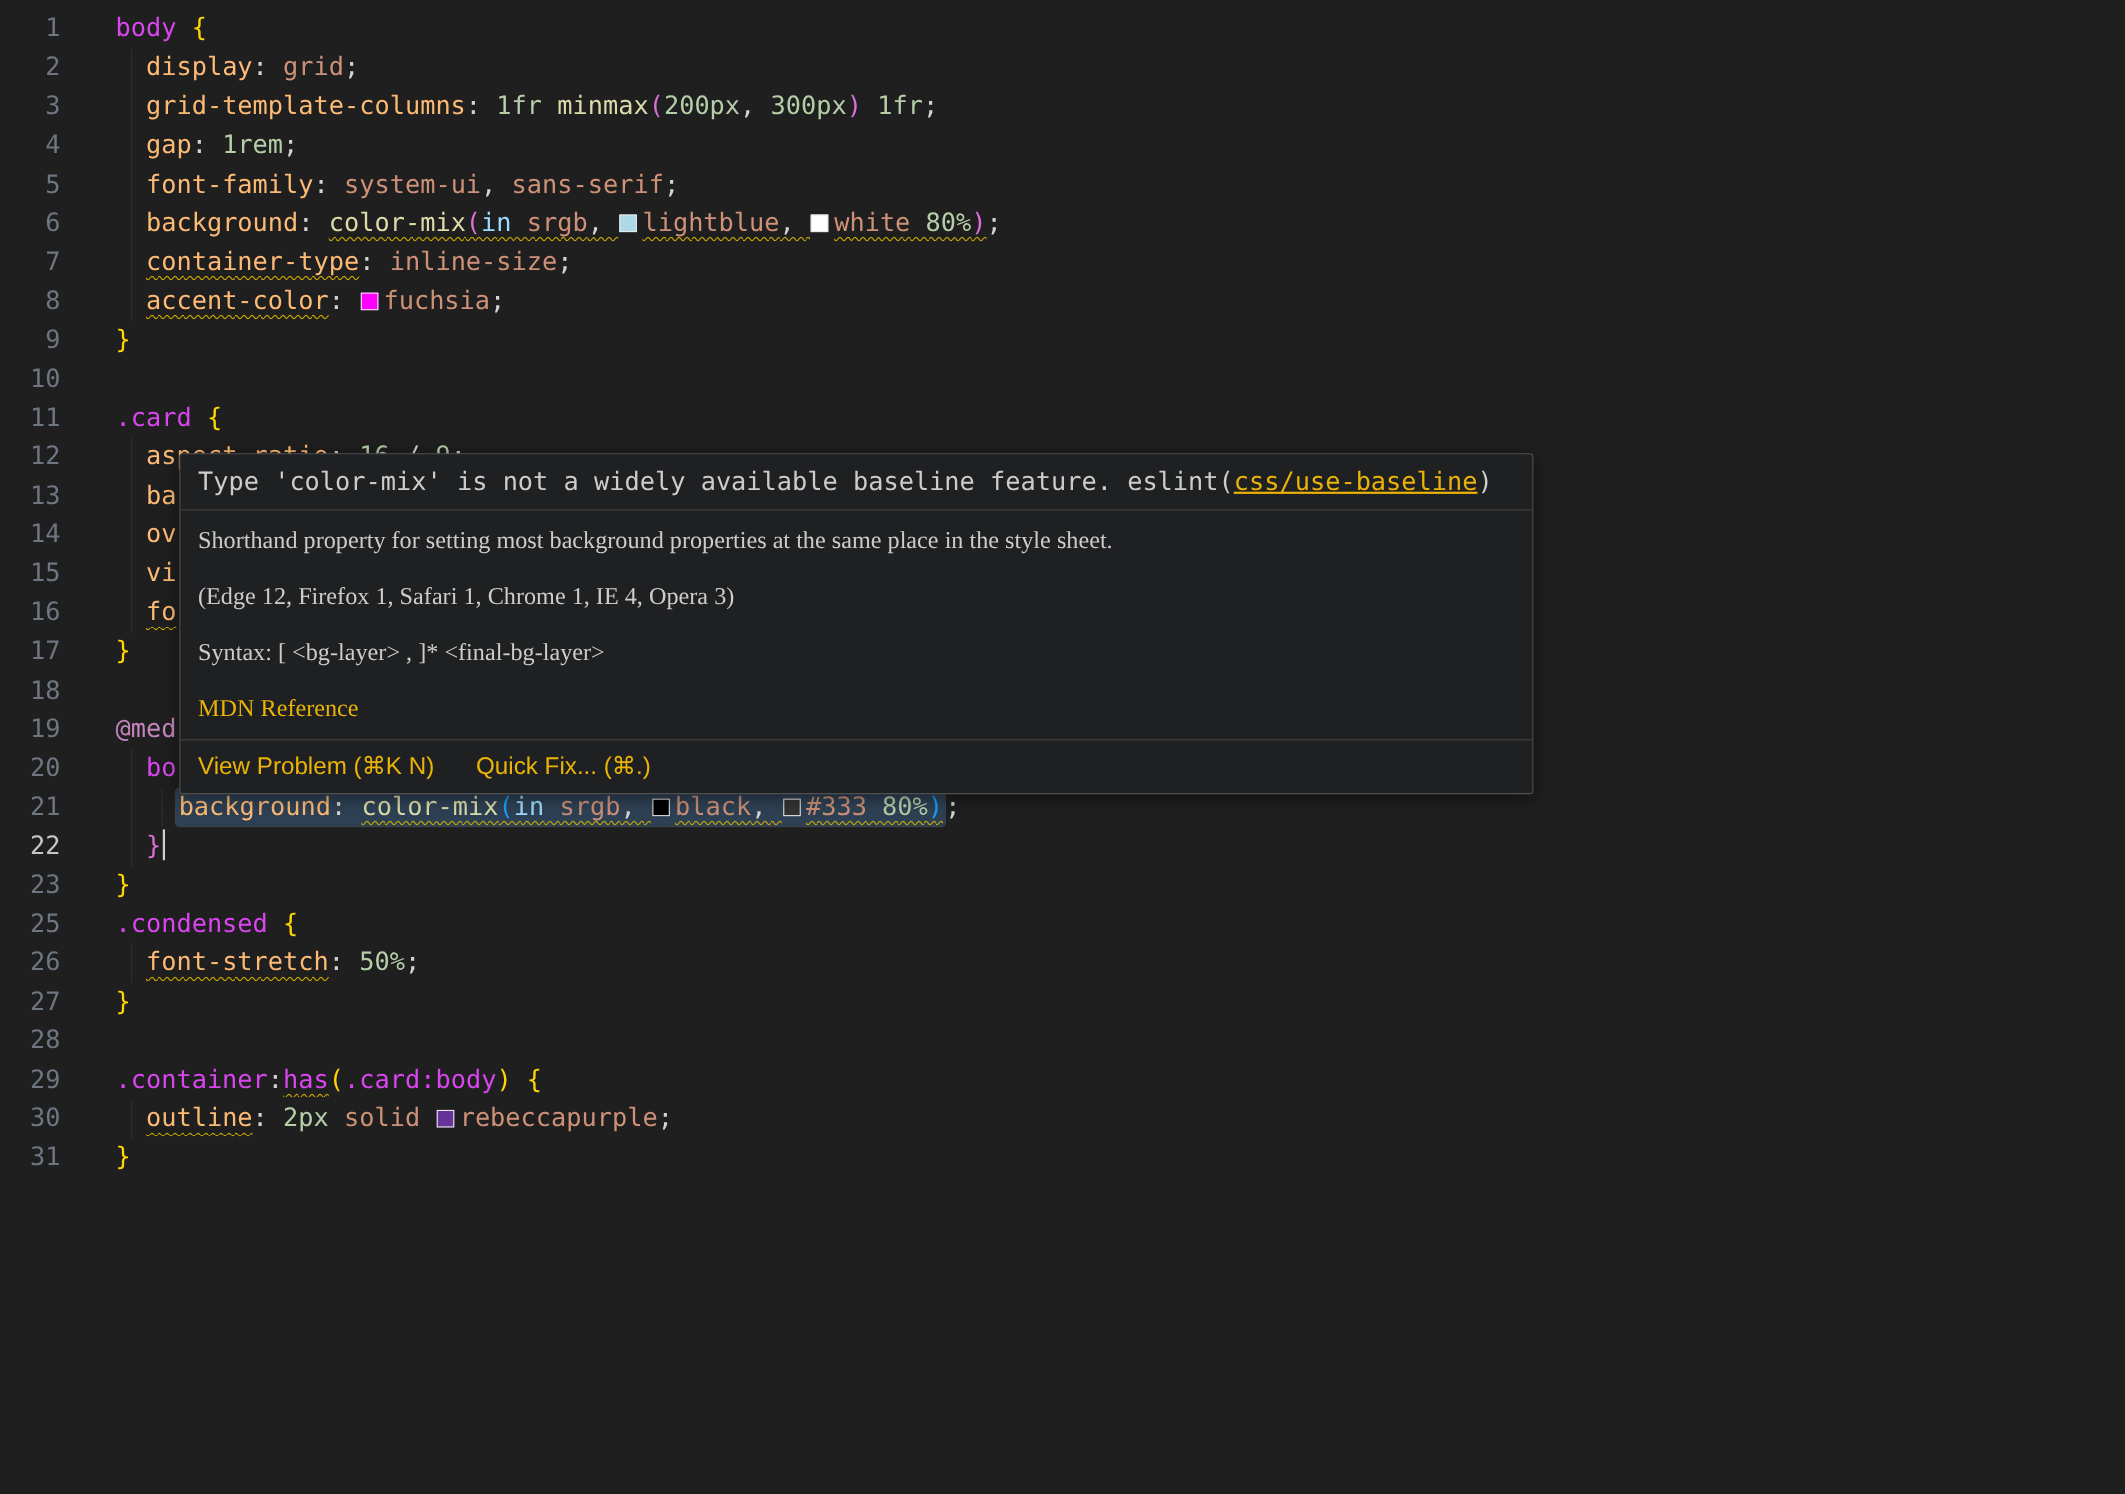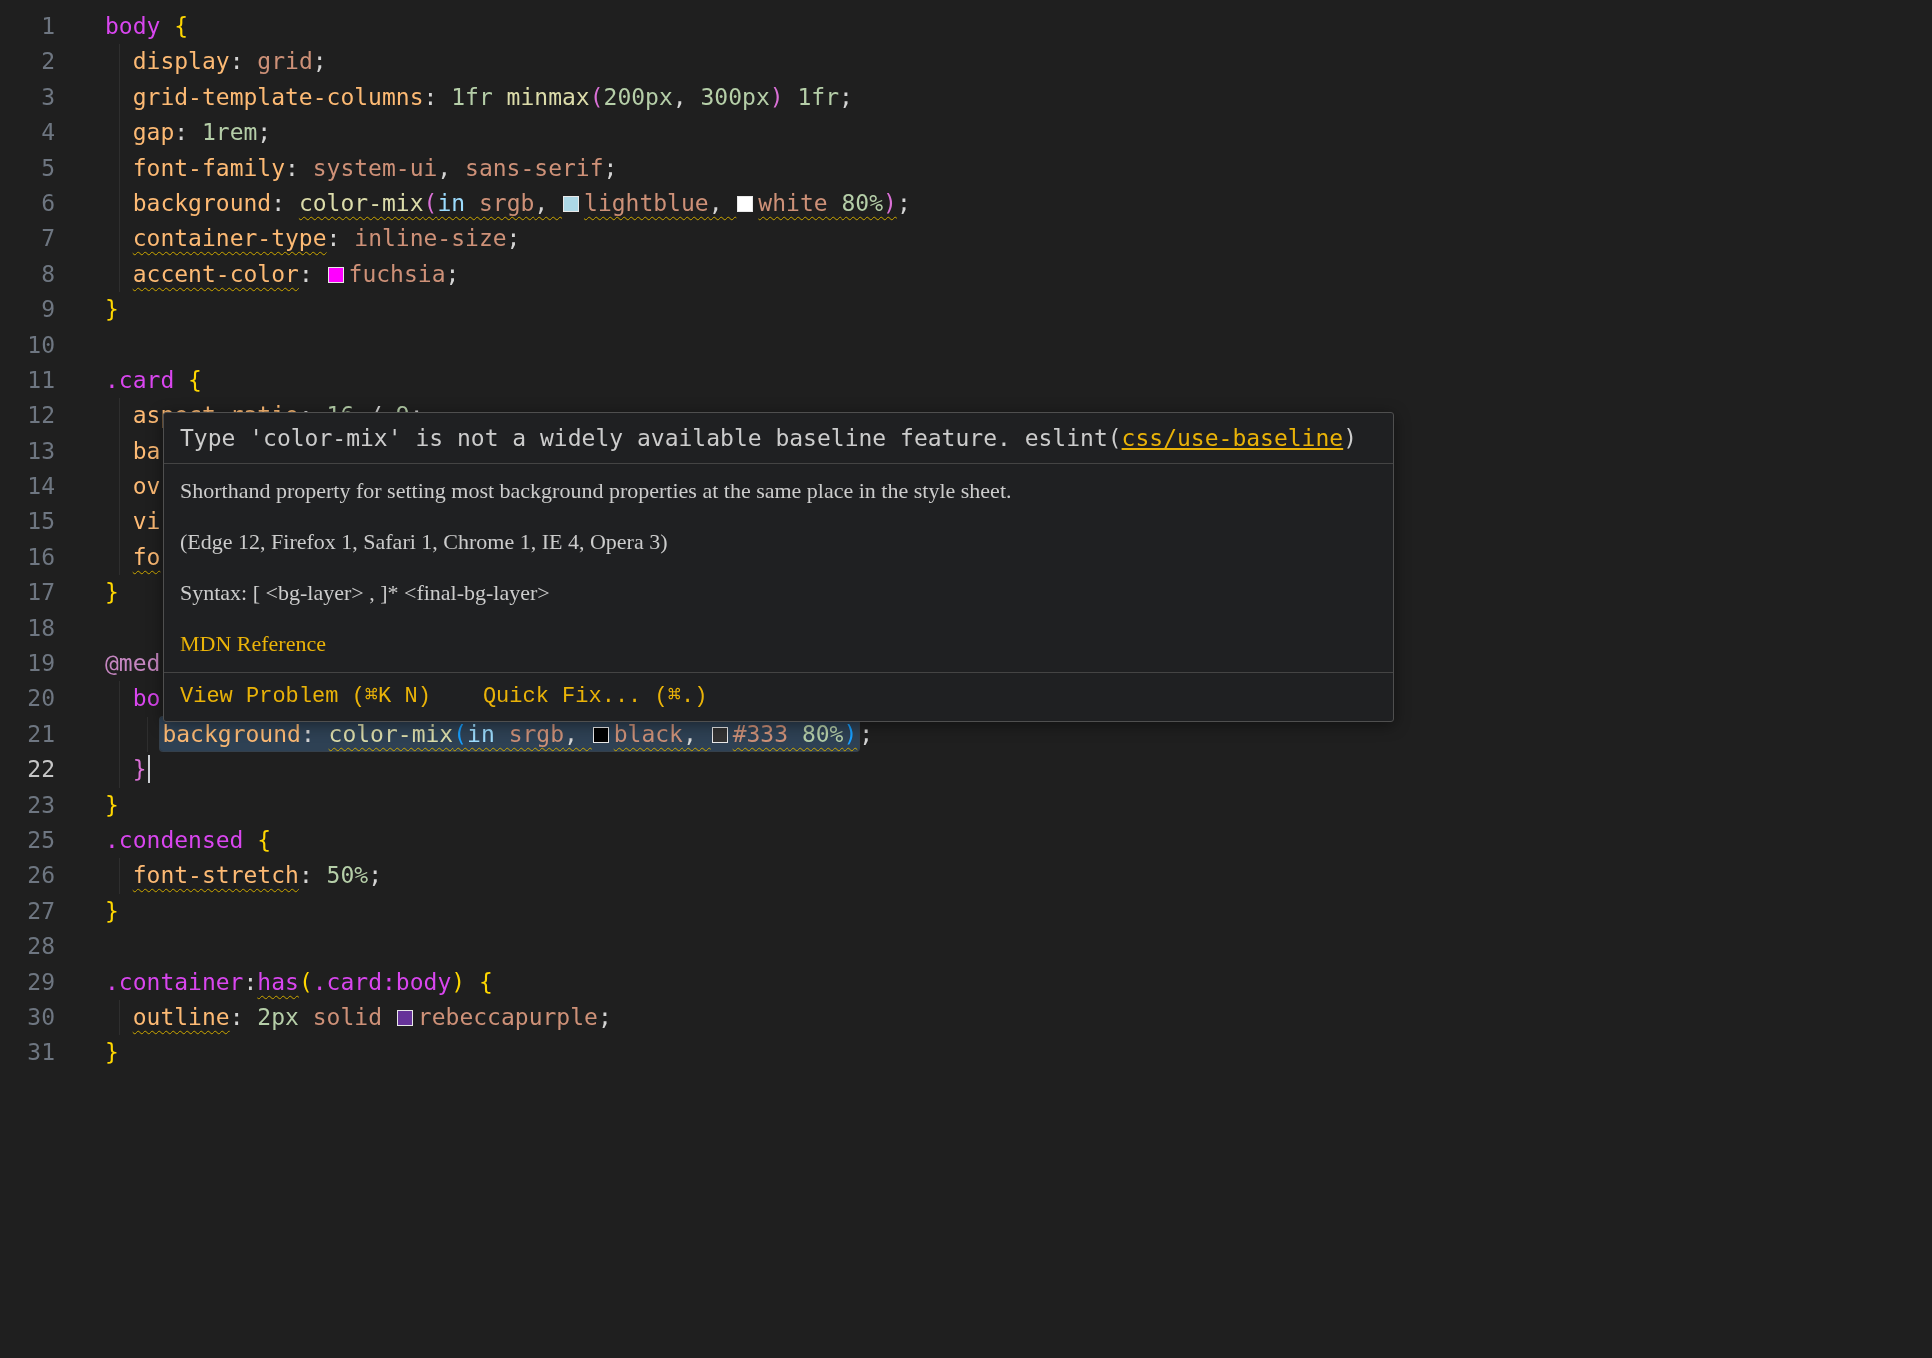--- a/index.html
+++ b/index.html
@@ -27,21 +27,21 @@
   .swatch{display:inline-block;width:16px;height:16px;border:1px solid #e8e8e8;margin:0 5px 0 1px;vertical-align:-1px}
   .wavy{text-decoration:underline wavy #cca700;text-decoration-skip-ink:none;text-underline-offset:5px;text-decoration-thickness:1.4px}
   .hl{background:rgba(70,120,170,0.38);box-shadow:0 0 0 1px rgba(130,180,230,0.22);border-radius:3px;padding:4px 2px}
   .cursor{display:inline-block;width:2.5px;height:28px;background:#cdd0d4;vertical-align:-6px;margin-left:1px}
   
   .tooltip{position:absolute;left:163px;top:412px;width:1231px;background:#1f2022;border:1px solid #4f4f4f;border-radius:3px;box-shadow:0 3px 16px rgba(0,0,0,0.45);color:#cccccc;z-index:5}
   .tt-problem{font-size:23px;line-height:28px;padding:11px 16px;border-bottom:1px solid #444444;white-space:pre-wrap}
   .tt-docs{font-family:Liberation Serif, serif;font-size:22px;line-height:28px;padding:13px 16px 2px}
   .tt-docs p{margin:0 0 23px}
   .tt-docs p:last-child{margin-bottom:0;margin-top:0;padding-bottom:12px}
-  .tt-actions{display:flex;gap:52px;border-top:1px solid #444444;padding:10px 16px;font-family:Liberation Mono, monospace;font-size:22px;line-height:28px}
+  .tt-actions{display:flex;gap:38px;border-top:1px solid #444444;padding:10px 16px;font-family:Liberation Sans, sans-serif;font-size:22px;line-height:28px}
   .tt-link{color:#eab308;cursor:pointer;text-decoration:none}
   .tt-link.u{text-decoration:underline}
 </style>
 </head>
 <body>
 
 <div class="editor">
   <div class="code-area">
       <div class="line"><span class="ln">1</span><span class="lc"><span class="sel">body</span><span class="pln"> </span><span class="b1">{</span></span></div>
       <div class="line"><span class="ln">2</span><span class="guide" style="left: 119px;"></span><span class="lc"><span class="pln">  </span><span class="prop">display</span><span class="pun">: </span><span class="val">grid</span><span class="pun">;</span></span></div>

